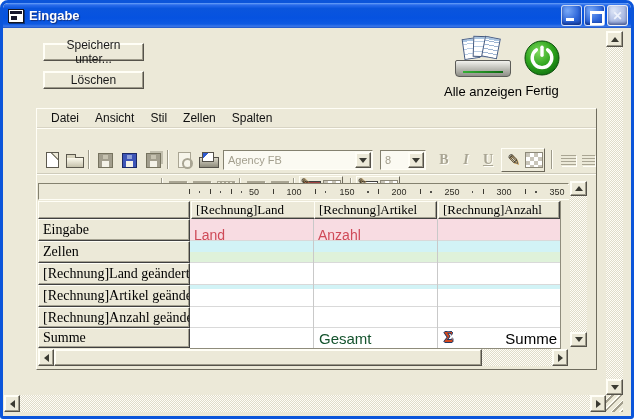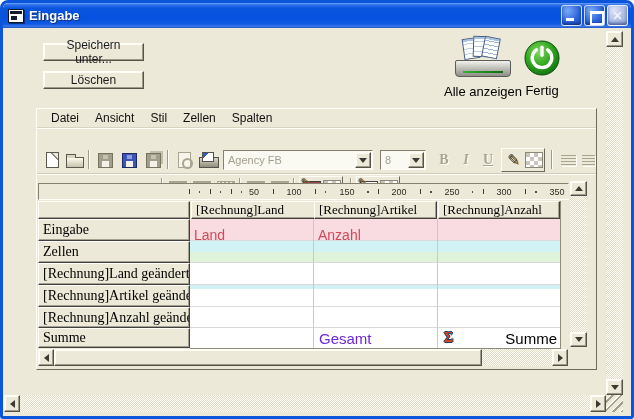--- a/index.html
+++ b/index.html
@@ -319,21 +319,21 @@
     <div class="dr" style="top:110px;height:32px;background:#f8dce2;">
       <span class="dcell" style="left:0;width:123px;padding-left:4px;color:#cf4a58;font-size:14px;">Land</span>
       <span class="dcell" style="left:124px;width:123px;padding-left:4px;color:#cf4a58;font-size:14px;">Anzahl</span>
     </div>
     <div class="dr" style="top:132px;height:22px;background:linear-gradient(180deg,#d2f3f6 0 11px,#dff2da 11px);"></div>
     <div class="dr" style="top:154px;height:22px;background:#fff;"></div>
     <div class="dr" style="top:176px;height:22px;background:linear-gradient(180deg,#d2f3f6 0 4px,#fff 4px);"></div>
     <div class="dr" style="top:198px;height:21px;background:#fff;"></div>
     <div class="dr" style="top:219px;height:20px;background:#fff;">
       <span class="dcell" style="left:0;width:123px;"></span>
-      <span class="dcell" style="left:124px;width:123px;padding-left:5px;font-size:15px;color:#6d28d9;">Gesamt</span>
+      <span class="dcell" style="left:124px;width:123px;padding-left:5px;font-size:15px;color:#14532d;">Gesamt</span>
       <span class="dcell" style="left:247px;width:124px;">
         <span style="padding-left:7px;font-size:14px;font-weight:bold;color:#d2491e;text-shadow:-1px 0 0 #223a66,0 1px 0 #223a66,1px 0 0 #223a66,0 -1px 0 #223a66;font-family:'Liberation Serif',serif;">Σ</span>
         <span style="flex:1;text-align:right;padding-right:4px;font-size:15px;color:#000;">Summe</span>
       </span>
     </div>
 
     <div class="hline" style="top:131px;"></div>
     <div class="hline" style="top:153px;"></div>
     <div class="hline" style="top:175px;"></div>
     <div class="hline" style="top:197px;"></div>

